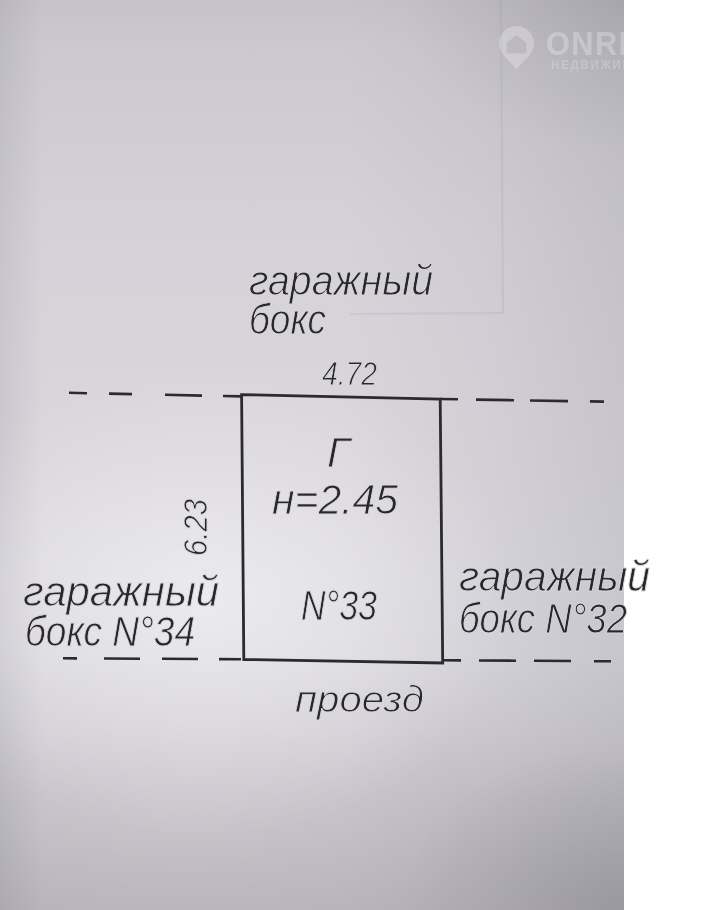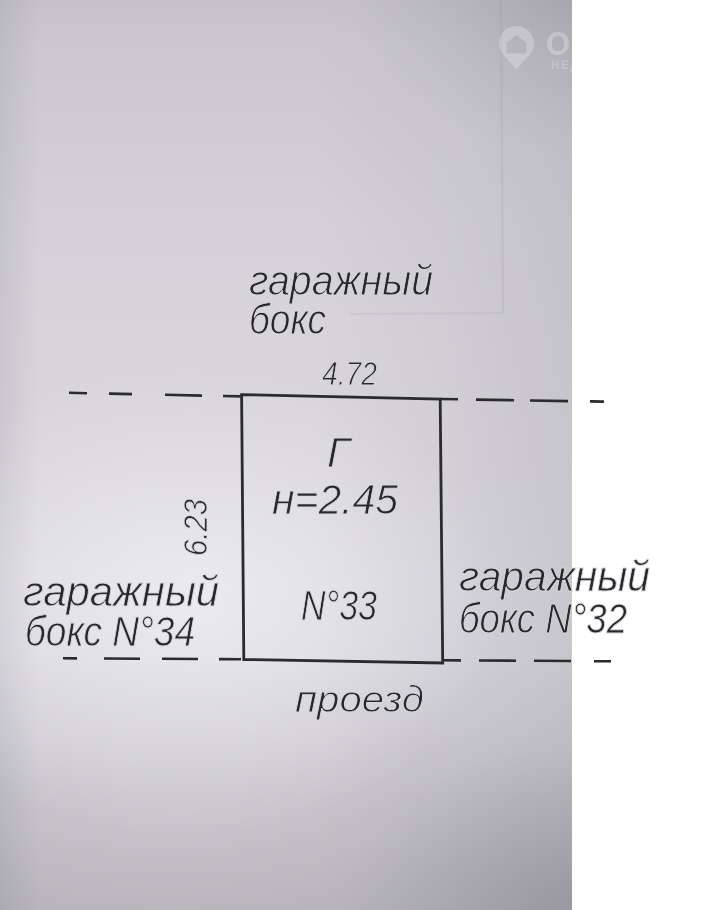--- a/index.html
+++ b/index.html
@@ -1,17 +1,17 @@
 <!DOCTYPE html>
 <html><head>
 <meta charset="utf-8">
 <style>
   html,body{margin:0;padding:0;}
   body{width:720px;height:910px;overflow:hidden;font-family:"Liberation Sans",sans-serif;}
-  .page{position:relative;width:572px;height:910px;
+  .page{position:relative;width:624px;height:910px;
     background:
       radial-gradient(430px 330px at 33% 66%, rgba(255,255,255,0.46), rgba(255,255,255,0) 72%),
       radial-gradient(420px 220px at 30% 90%, rgba(255,255,255,0.12), rgba(255,255,255,0) 70%),
       radial-gradient(320px 220px at 100% 0%, rgba(35,35,50,0.10), rgba(0,0,0,0) 70%),
       radial-gradient(300px 220px at 98% 99%, rgba(35,35,50,0.10), rgba(0,0,0,0) 70%),
       linear-gradient(to right, rgba(60,60,75,0.09), rgba(0,0,0,0) 7%, rgba(0,0,0,0) 55%, rgba(60,60,75,0.045) 78%, rgba(60,60,75,0.11) 100%),
       linear-gradient(to bottom,
         #c5c2ca 0%, #cbc8cf 5%, #cfccd4 14%, #d4d1d8 25%, #d7d4da 38%,
         #d9d6dc 52%, #dbd9df 64%, #d9d7dd 72%, #d0cdd4 80%, #c3c0c7 88%,
         #bab7be 95%, #b5b2b9 100%);

